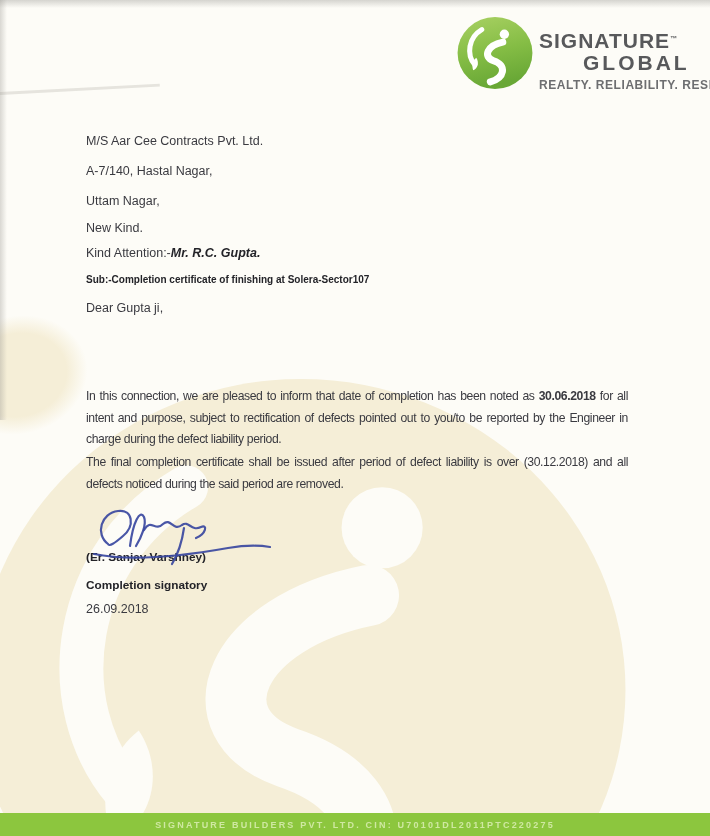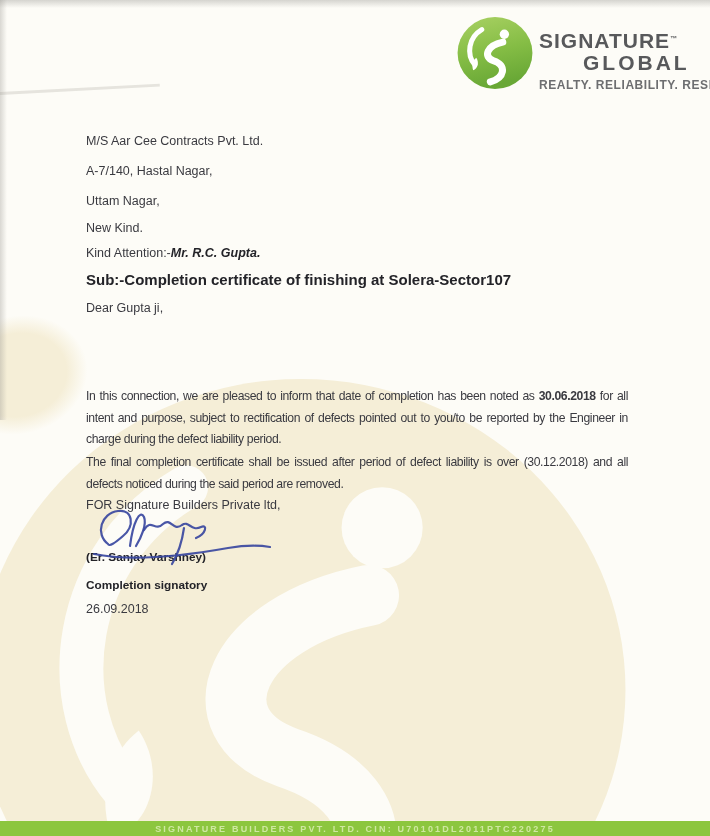--- a/index.html
+++ b/index.html
@@ -35,28 +35,28 @@
     font-size:21px;line-height:22px;letter-spacing:1px;white-space:nowrap;}
   .brand-line2{letter-spacing:3px;margin-left:44px;}
   .tm{font-size:7px;vertical-align:top;position:relative;top:-2px;letter-spacing:0;}
   .brand-tagline{font-size:12px;font-weight:bold;color:var(--c-tagline-gray,#6d6e70);
     letter-spacing:.55px;margin-top:4px;white-space:nowrap;}
   
   .tx{position:absolute;left:86px;z-index:2;font-size:12.5px;line-height:16px;white-space:nowrap;text-align:center;}
   .tx b, .bold{font-weight:bold;color:var(--c-body-text-strong,#232328);font-style:italic;}
   .para{position:absolute;left:86px;width:542px;z-index:2;font-size:12.2px;
     letter-spacing:-0.4px;line-height:21.5px;text-align:justify;white-space:normal;color:var(--c-body-text,#3a3a40);}
-  .subject{font-weight:bold;color:var(--c-body-text-strong,#232328);font-size:15px;}
+  .subject{font-weight:bold;color:var(--c-body-text-strong,#232328);font-size:10px;}
   .sig-name,.sig-title{font-weight:bold;color:var(--c-body-text-strong,#232328);font-size:11.8px;}
   
   .signature{position:absolute;left:88px;top:504px;width:195px;height:64px;z-index:3;}
   .signature path{stroke:var(--c-ink-blue,#3a48a0);fill:none;stroke-width:2.2;
     stroke-linecap:round;stroke-linejoin:round;opacity:.92;}
   
-  .footer-bar{position:absolute;left:0;bottom:0;width:100%;height:15px;
+  .footer-bar{position:absolute;left:0;bottom:0;width:100%;height:23px;
     background:var(--c-brand-green,#8cc63e);z-index:5;
     display:flex;align-items:center;justify-content:center;}
   .footer-bar span{font-size:9px;font-weight:bold;letter-spacing:2.2px;
     color:var(--c-footer-text-green,#cfe8a2);white-space:nowrap;}
 </style>
 </head>
 <body>
 
 <div class="page">
 
@@ -103,21 +103,20 @@
 
   <div class="tx subject" style="top:272px"><span>Sub:-</span><span>Completion certificate of finishing at Solera-Sector107</span></div>
 
   <div class="tx" style="top:300px">Dear Gupta ji,</div>
 
 
   <div class="para" style="top:386px"><span>In this connection, we are pleased to inform that date of completion has been noted as </span><b>30.06.2018</b><span> for all intent and purpose, subject to rectification of defects pointed out to you/to be reported by the Engineer in charge during the defect liability period.</span></div>
 
   <div class="para" style="top:452px">The final completion certificate shall be issued after period of defect liability is over (30.12.2018) and all defects noticed during the said period are removed.</div>
 
-  <div class="tx" style="top:497px">FOR Signature Builders Private ltd,</div>
 
   <svg class="signature" viewBox="0 0 195 64" aria-hidden="true">
     <path d="M 20,40 C 7,30 13,9 30,7 C 45,5 47,22 35,32 C 27,39 21,43 20,40"></path>
     <path d="M 42,42 C 45,18 52,5 56,13 C 59,20 53,34 48,42"></path>
     <path d="M 56,26 C 63,14 67,28 75,20 C 83,13 85,28 94,21 C 101,16 103,28 113,23 C 120,20 118,30 108,34"></path>
     <path d="M 6,50 C 45,58 95,52 140,44 C 158,41 170,41 182,43"></path>
     <path d="M 96,24 C 94,38 90,50 84,60"></path>
   </svg>
 
   <div class="tx sig-name" style="top:549px">(Er. Sanjay Varshney)</div>

